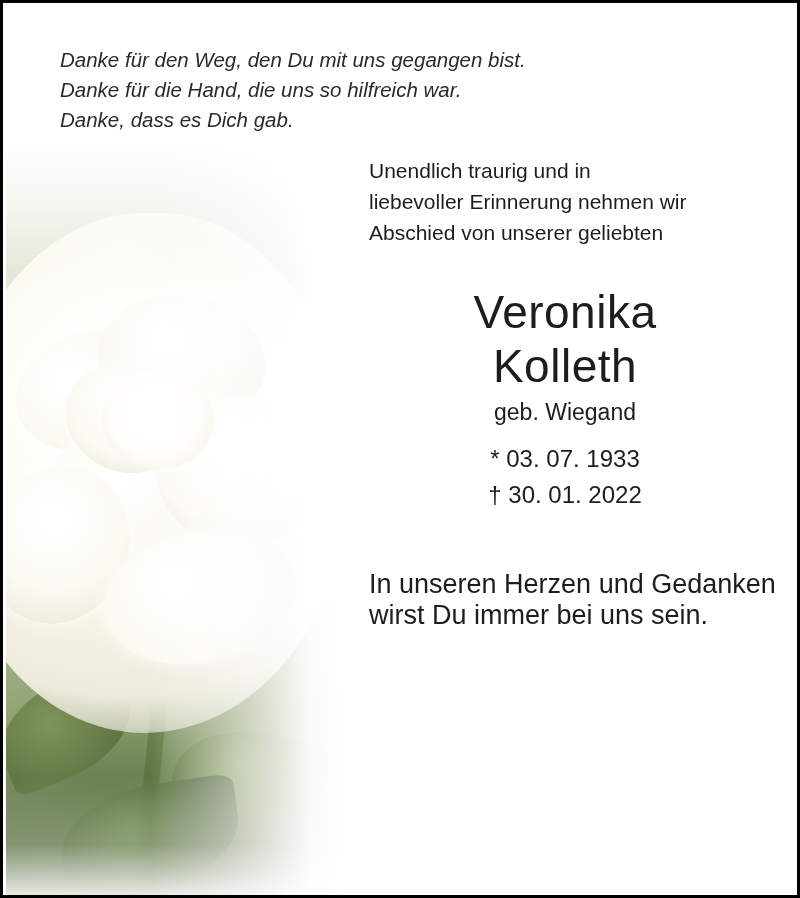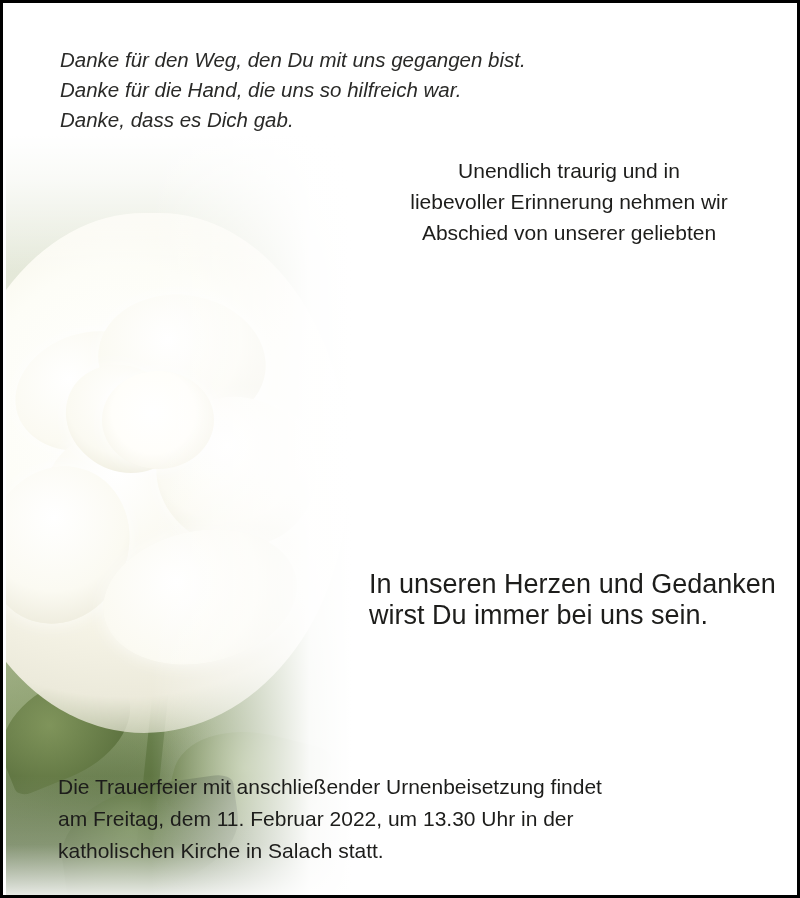--- a/index.html
+++ b/index.html
@@ -117,21 +117,20 @@
 
   .intro {
     position: absolute;
     left: 366px;
     top: 152px;
     width: 400px;
     font-size: 21px;
     line-height: 31px;
     color: #1d1d1b;
     white-space: pre-line;
-    text-align: center;
   }
 
   .name-block {
     position: absolute;
     left: 352px;
     top: 282px;
     width: 420px;
     text-align: center;
   }
   .name-first {
@@ -220,23 +219,29 @@
   <div class="content">
 
     <div class="verse">Danke für den Weg, den Du mit uns gegangen bist.
 Danke für die Hand, die uns so hilfreich war.
 Danke, dass es Dich gab.</div>
 
     <div class="intro">Unendlich traurig und in
 liebevoller Erinnerung nehmen wir
 Abschied von unserer geliebten</div>
 
+    <div class="name-block">
+      <div class="name-first">Veronika</div>
+      <div class="name-last">Kolleth</div>
+      <div class="name-maiden">geb. Wiegand</div>
+      <div class="dates">
+        <div>* 03. 07. 1933</div>
+        <div>† 30. 01. 2022</div>
+      </div>
+    </div>
 
     <div class="memory">In unseren Herzen und Gedanken
 wirst Du immer bei uns sein.</div>
 
 
-    <div class="service">Die Trauerfeier mit anschließender Urnenbeisetzung findet
-am Freitag, dem 11. Februar 2022, um 13.30 Uhr in der
-katholischen Kirche in Salach statt.</div>
 
   </div>
 </div>
 
 </body></html>

